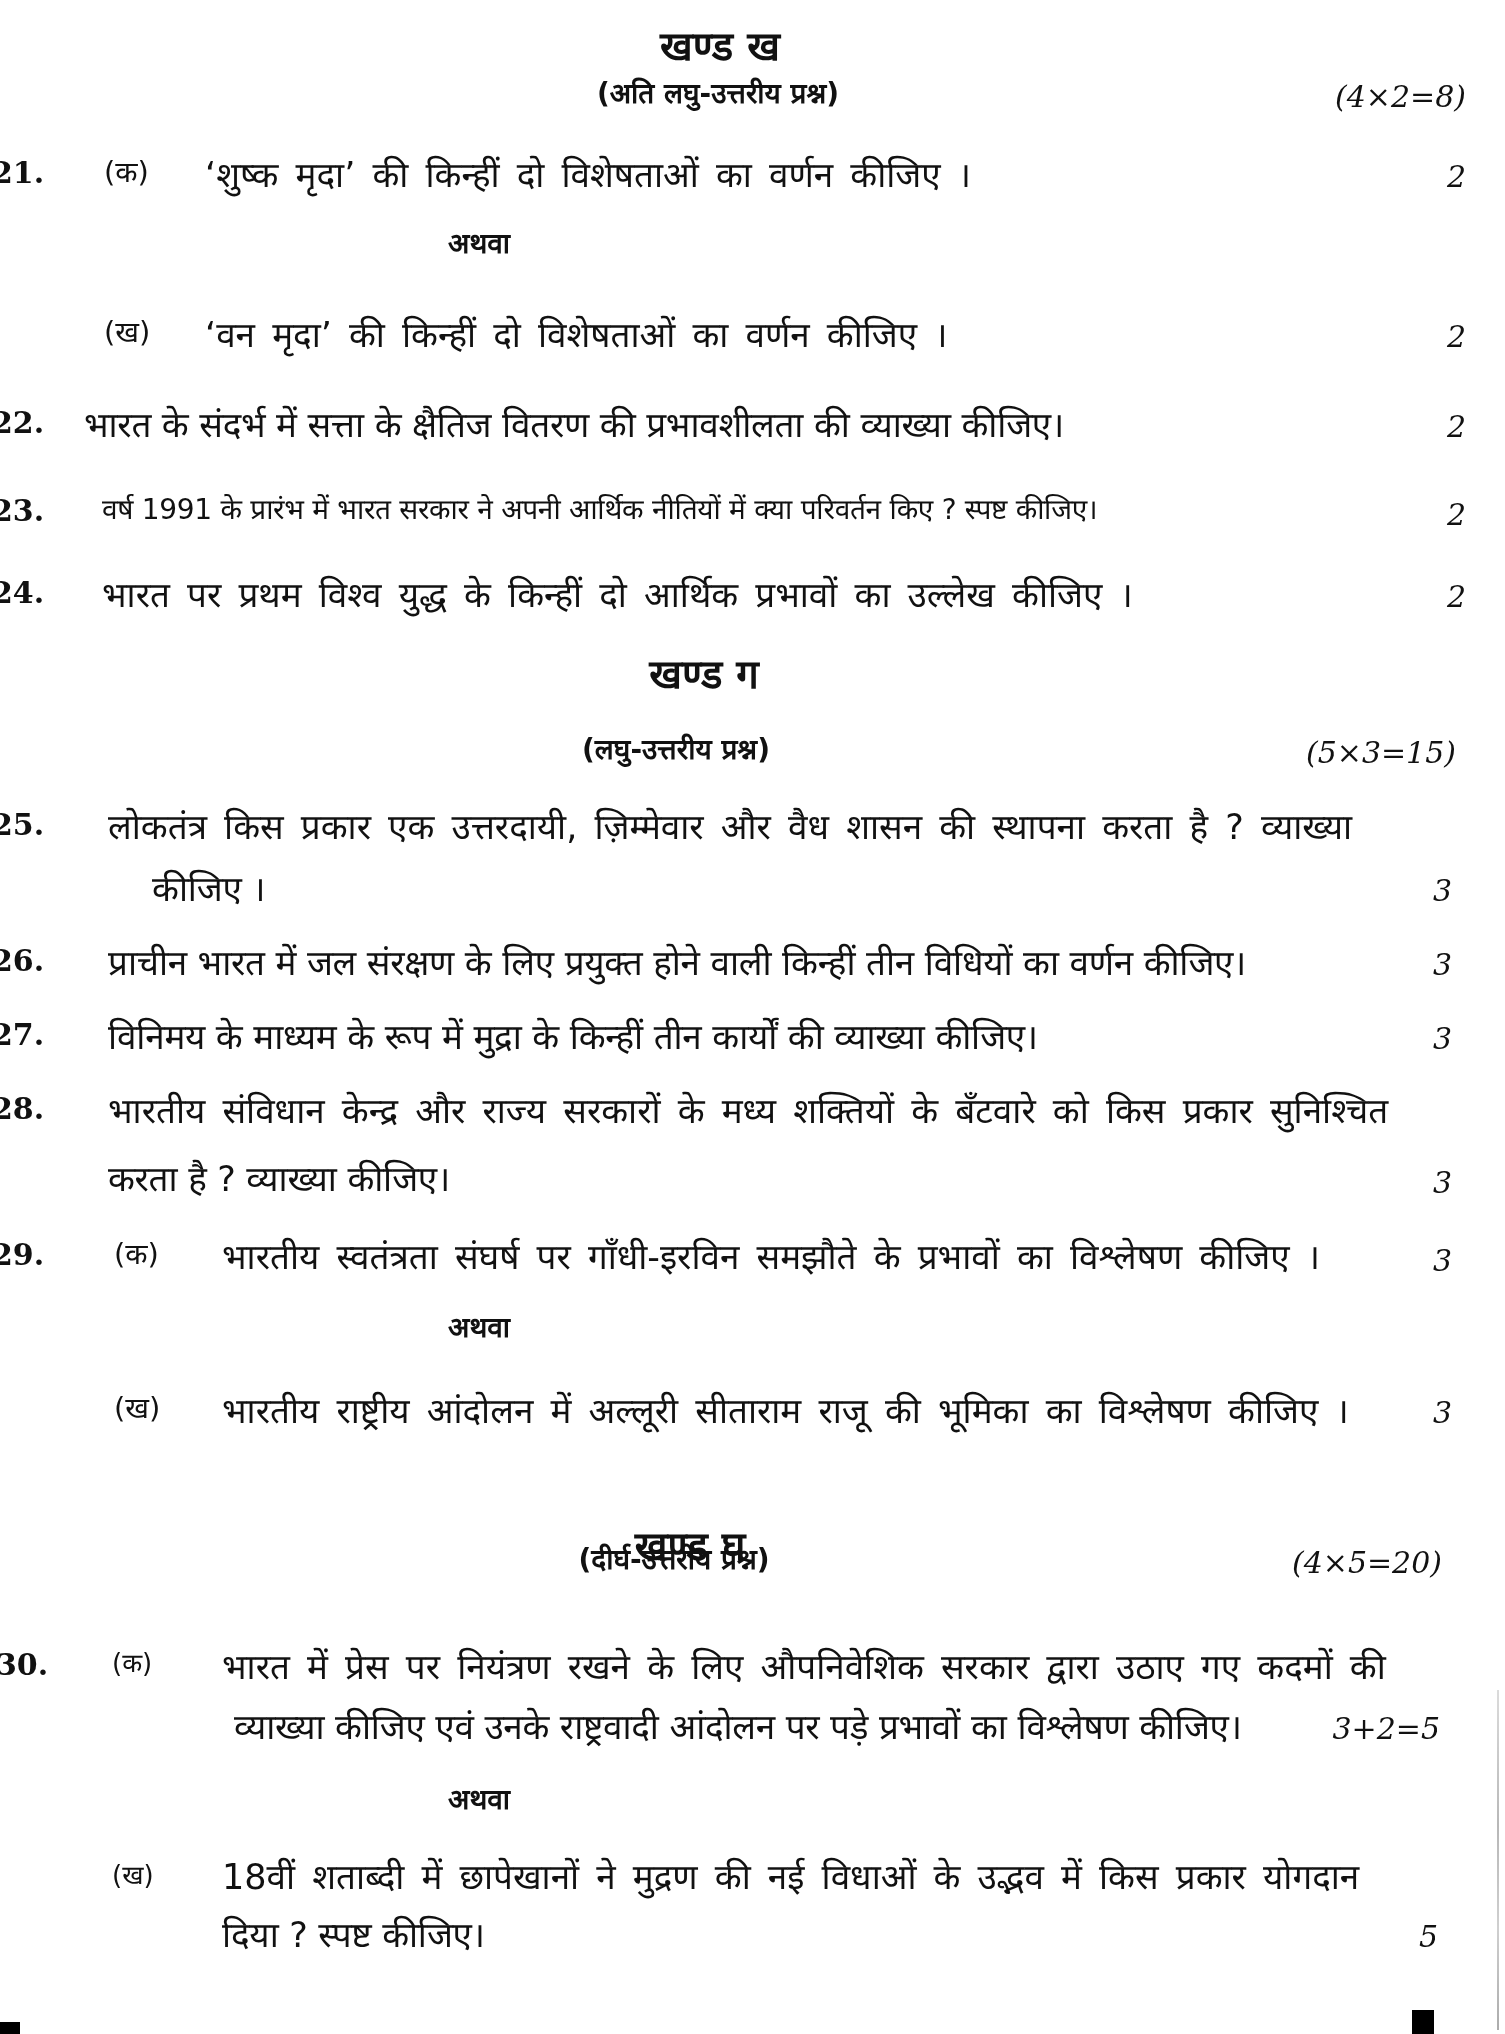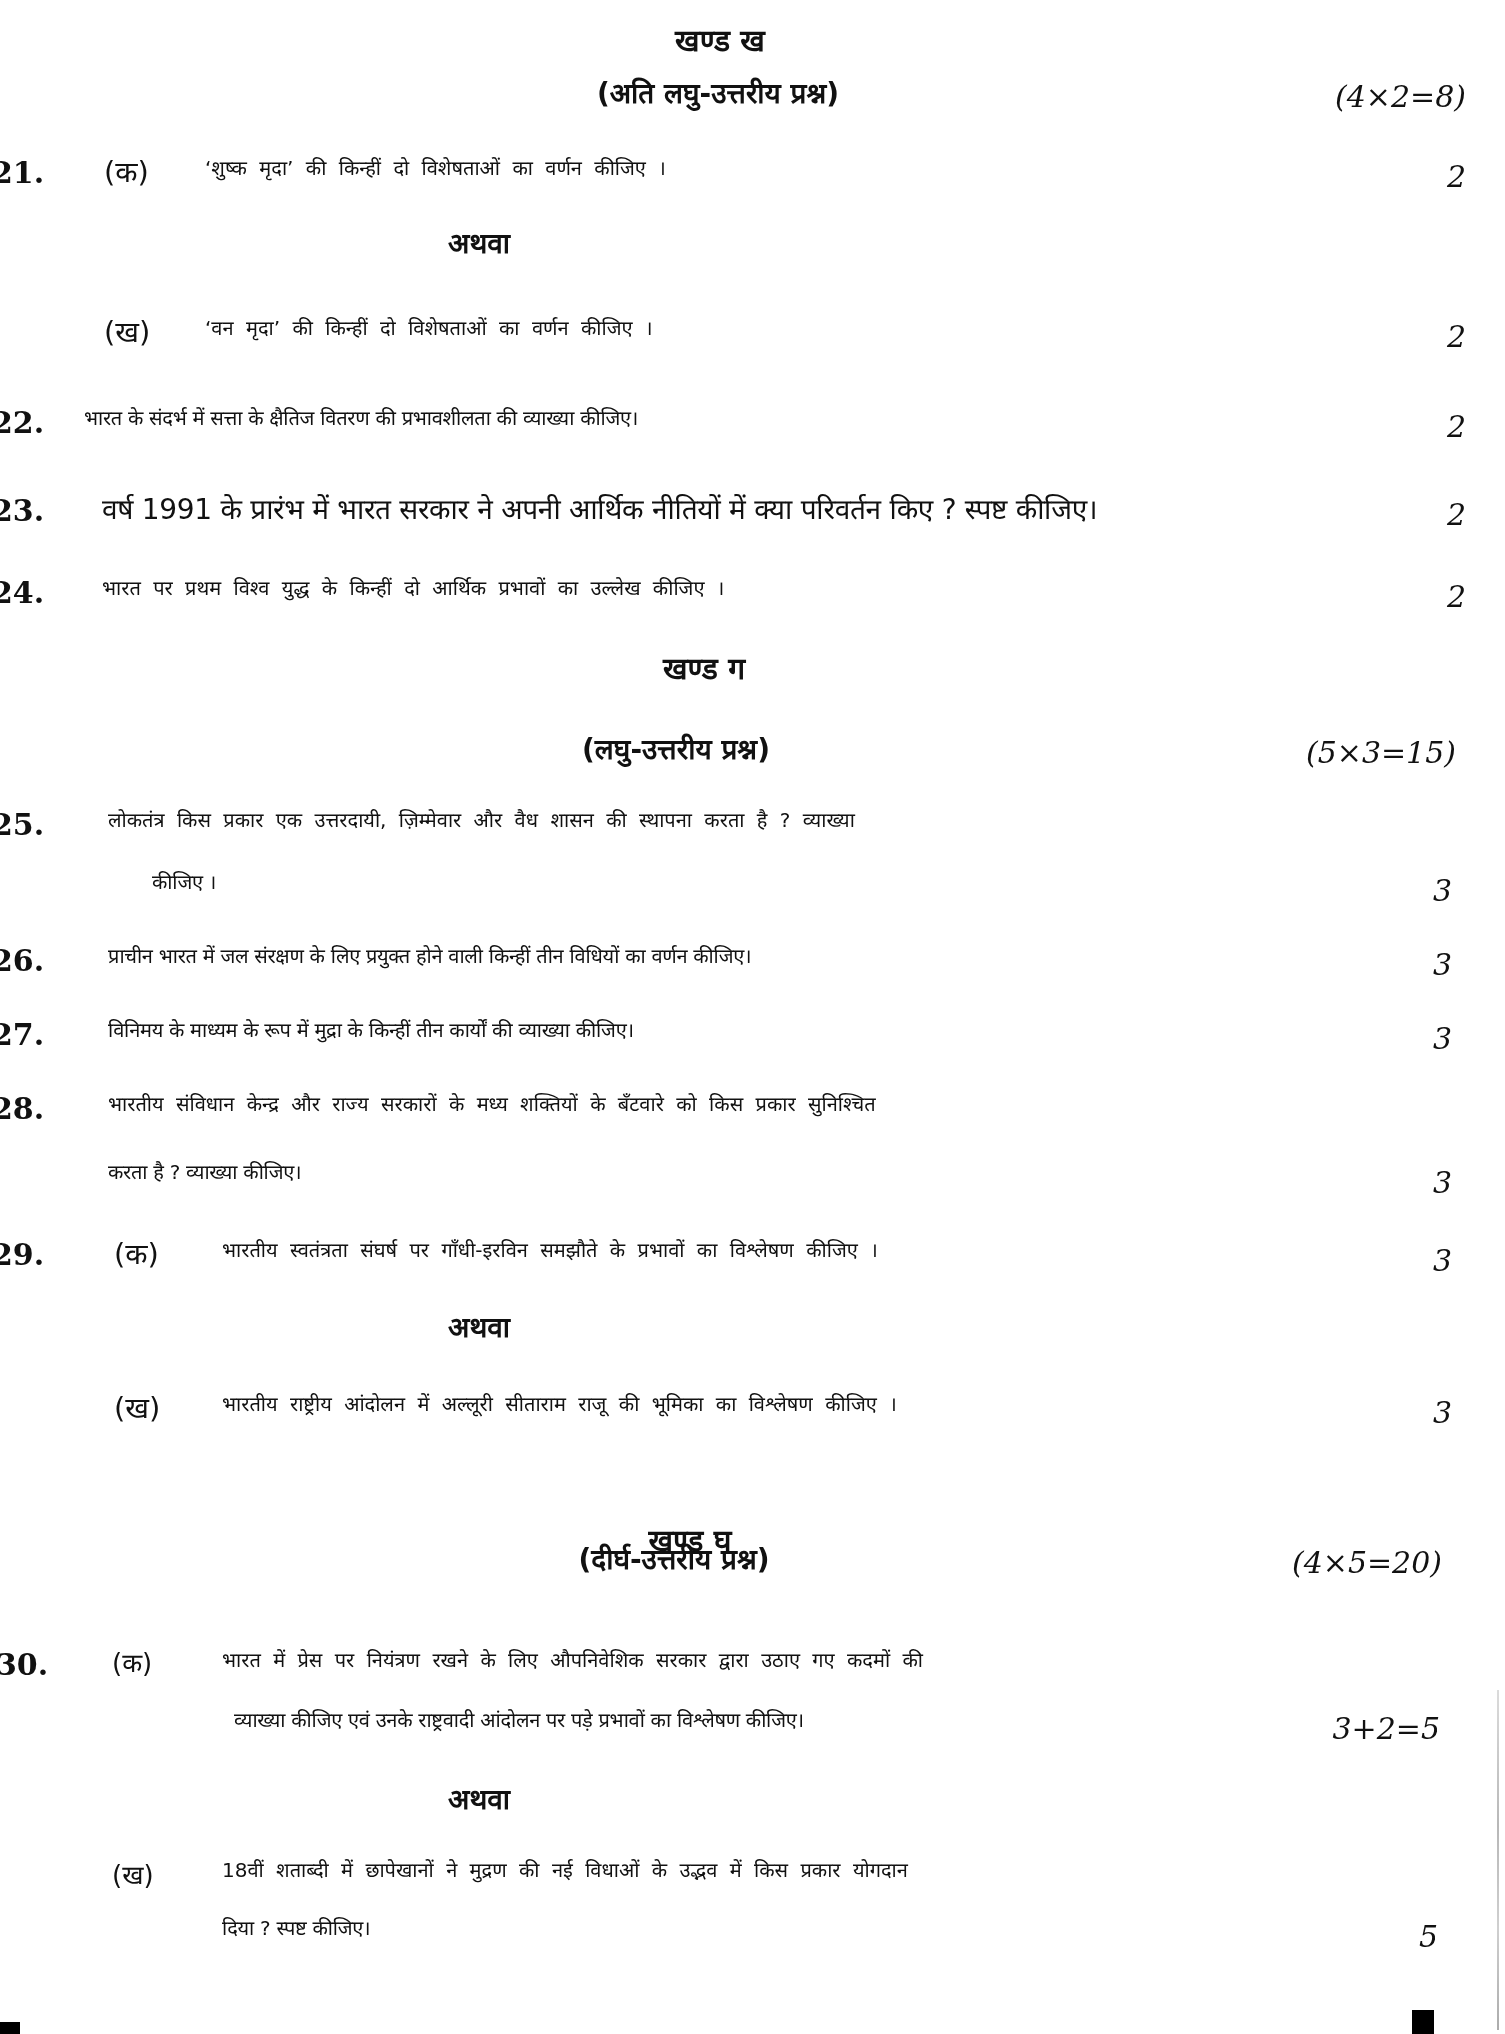--- a/index.html
+++ b/index.html
@@ -1,24 +1,24 @@
 <!DOCTYPE html>
 <html><head>
 <meta charset="utf-8">
 <style>
   html, body { margin: 0; padding: 0; background: #ffffff; }
   body { width: 1505px; height: 2034px; position: relative; overflow: hidden;
          font-family: "DejaVu Sans", sans-serif; color: #111; }
   .abs { position: absolute; white-space: nowrap; line-height: 1; }
-  .heading { font-family: "DejaVu Sans", sans-serif; font-weight: bold; font-size: 30px; }
+  .heading { font-family: "DejaVu Sans", sans-serif; font-weight: bold; font-size: 40px; }
   .subheading { font-family: "DejaVu Sans", sans-serif; font-weight: bold; font-size: 28px; }
   .schema { font-family: "DejaVu Serif", serif; font-style: italic; font-size: 30px; }
   .qnum { font-family: "DejaVu Serif", serif; font-weight: bold; font-size: 30px; }
   .part { font-family: "DejaVu Sans", sans-serif; font-size: 29px; }
-  .qtext { font-family: "DejaVu Sans", sans-serif; font-size: 20px; letter-spacing: -0.3px; }
+  .qtext { font-family: "DejaVu Sans", sans-serif; font-size: 35px; letter-spacing: -0.3px; }
   .qtext.wide { letter-spacing: 0px; word-spacing: 6px; }
   .mark { font-family: "DejaVu Serif", serif; font-style: italic; font-size: 30px; }
   .athwa { font-family: Liberation Sans, sans-serif; font-weight: bold; font-size: 28px; text-align: center; }
   .center { transform: translateX(-50%); }
   .right { transform: translateX(-100%); }
   .edge-line { position: absolute; left: 1497px; top: 1690px; width: 2px; height: 340px;
                background: linear-gradient(#ccc, #999 40%, #bbb 70%, #888); opacity: .7; }
   .blk { position: absolute; background: #000; }
 </style>
 </head>

